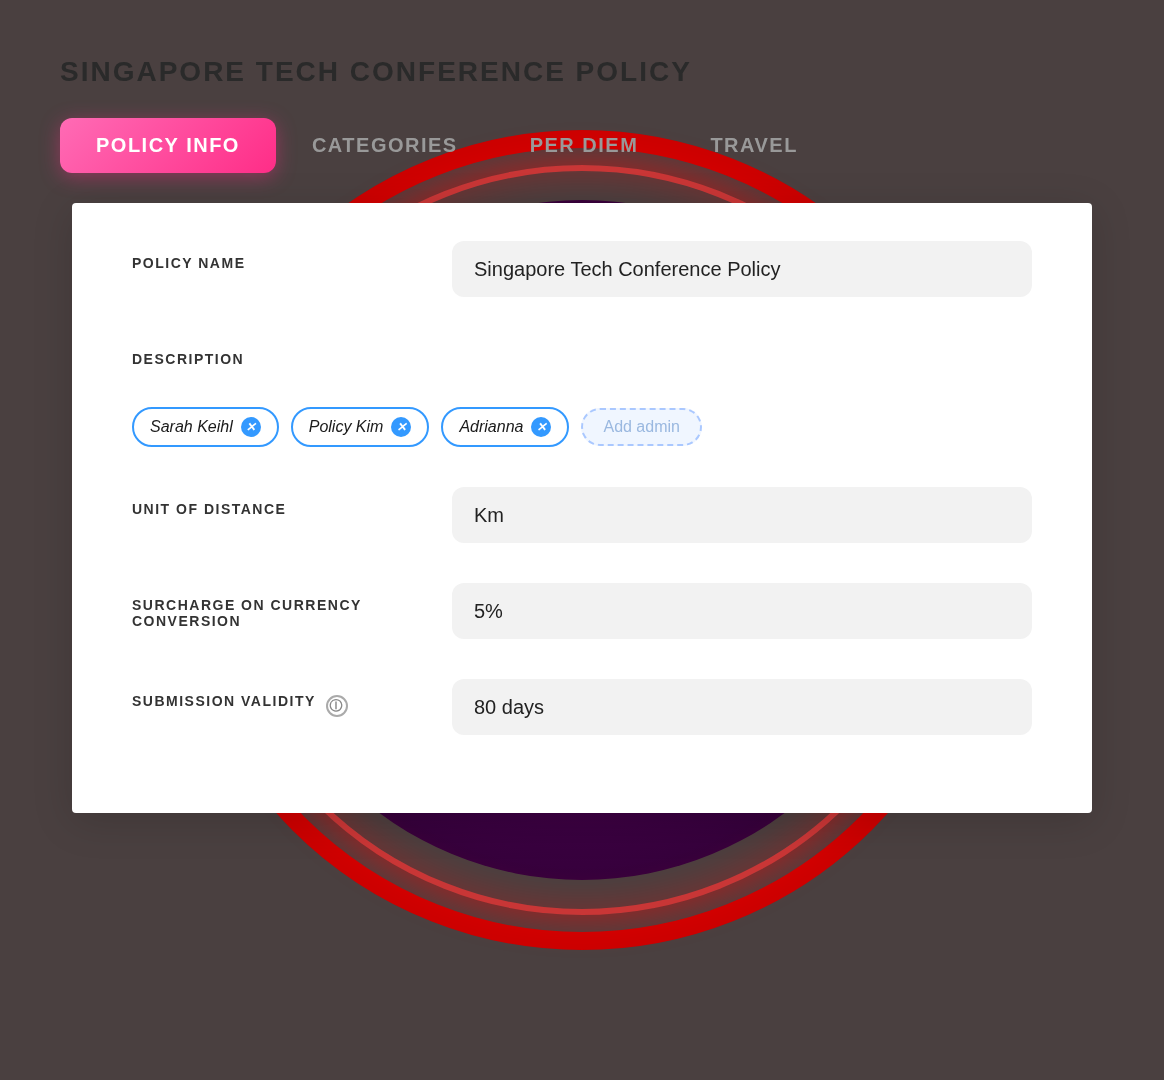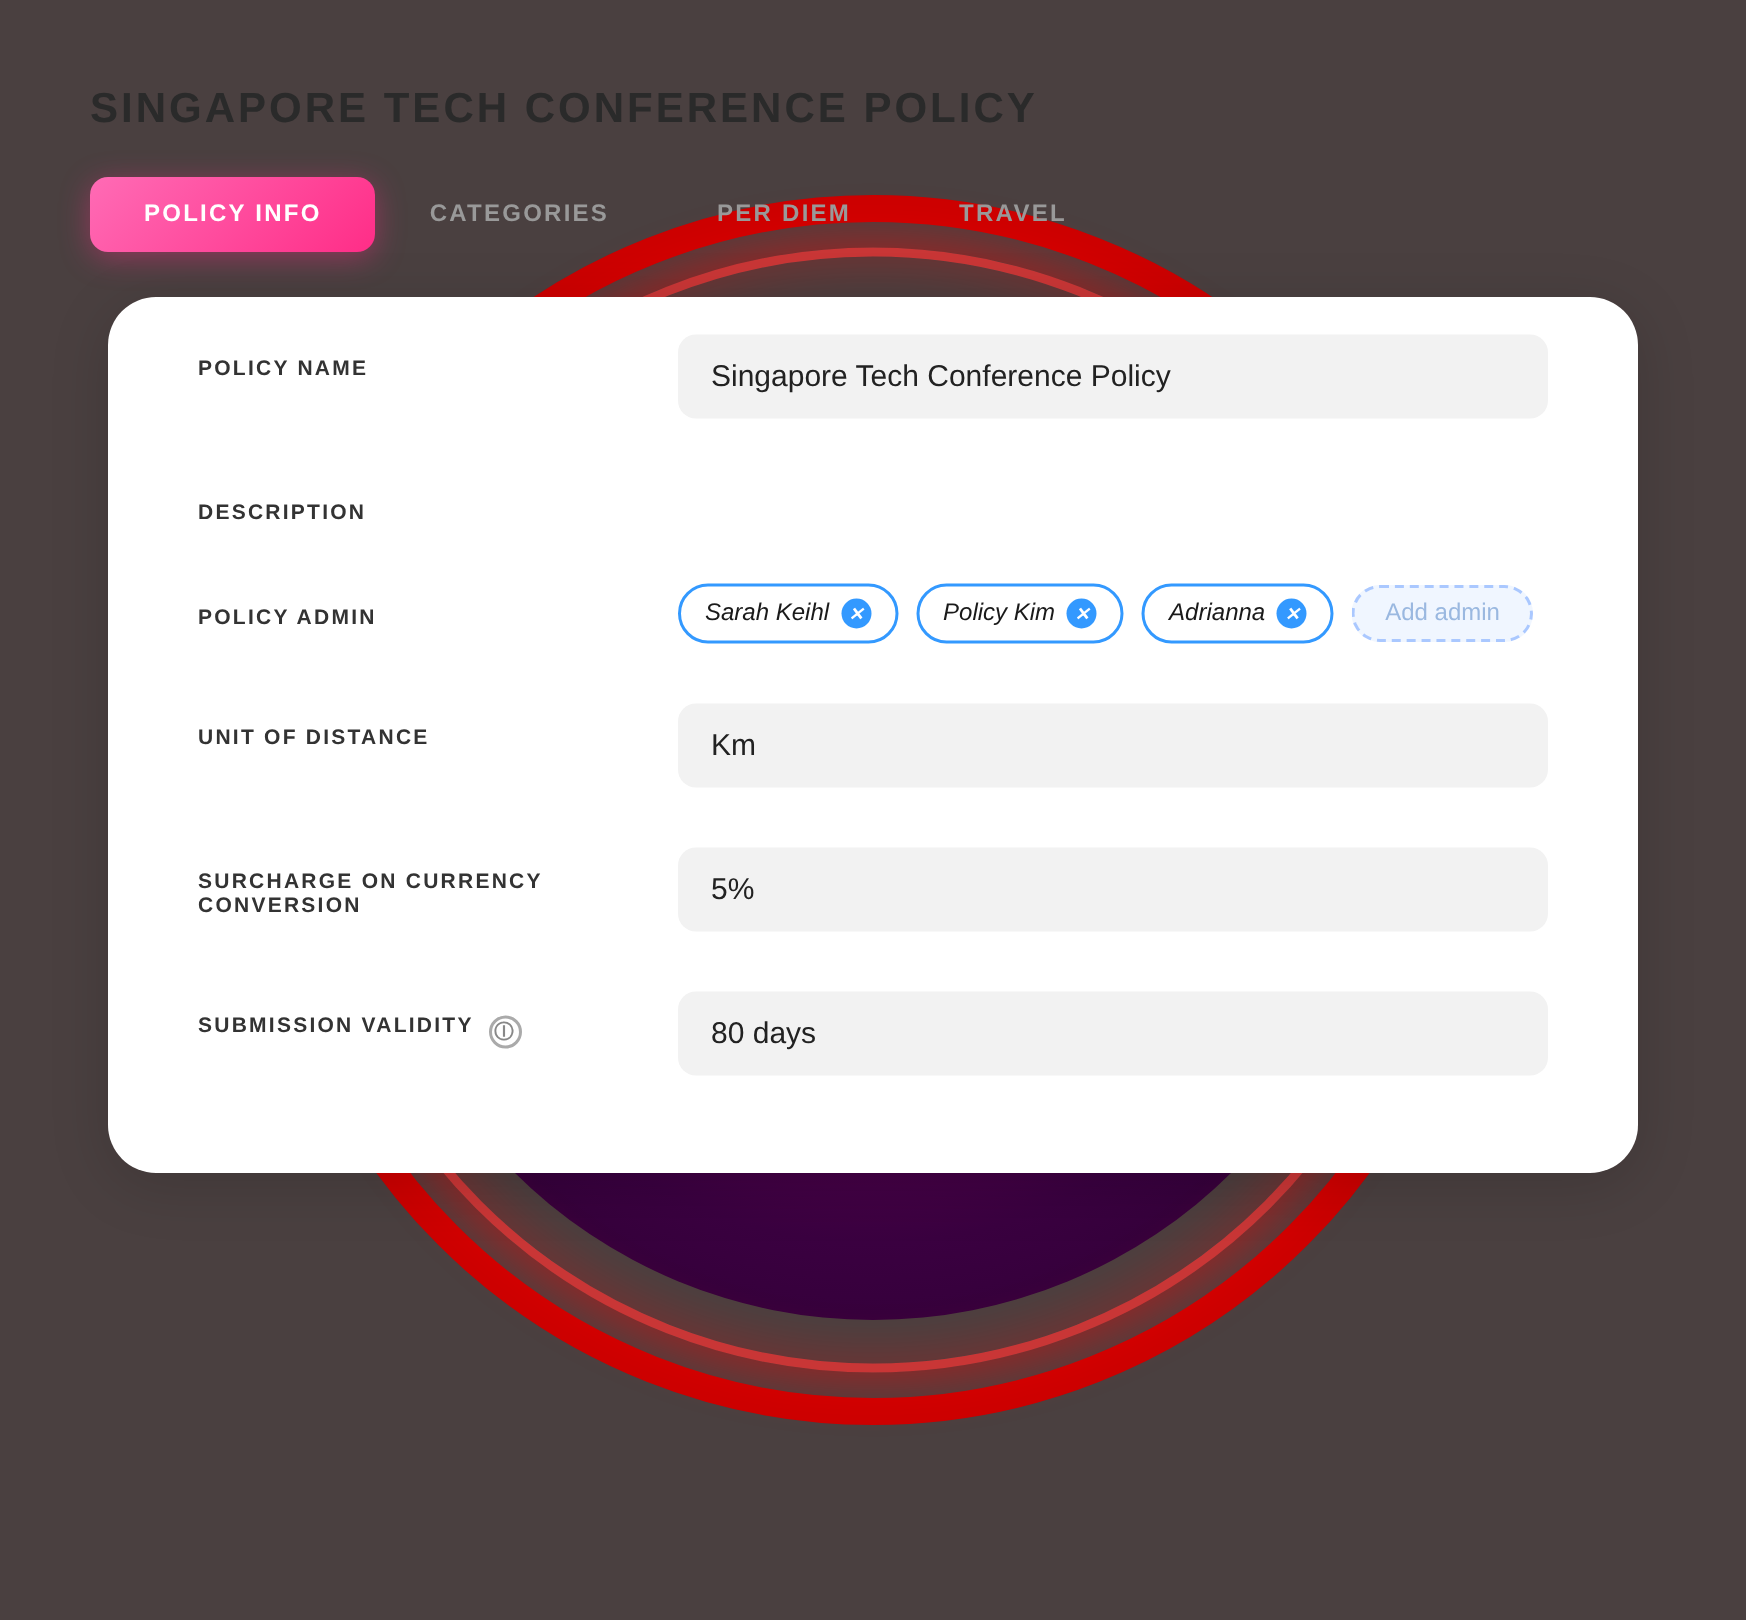--- a/index.html
+++ b/index.html
@@ -75,42 +75,42 @@
     
     .tabs-row {
       display: flex;
       align-items: center;
       gap: 0;
       margin-bottom: 30px;
     }
 
     .tab {
       padding: 16px 36px;
-      font-size: 16px;
+      font-size: 20px;
       font-weight: 700;
       letter-spacing: 1.5px;
       text-transform: uppercase;
       cursor: pointer;
       border-radius: 12px;
       border: none;
       background: transparent;
       color: #999;
     }
 
     .tab.active {
       background: linear-gradient(135deg, #ff6bb5, #ff2d87);
       color: #fff;
       box-shadow: 0 4px 20px rgba(255, 45, 135, 0.4);
     }
 
     
     .card {
       background: #fff;
-      border-radius: 32px;
-      padding: 25px 60px;
+      border-radius: 4px;
+      padding: 38px 60px;
       box-shadow: 0 8px 40px rgba(0,0,0,0.15);
       max-width: 1020px;
       margin: 0 auto;
     }
 
     
     .form-row {
       display: flex;
       align-items: flex-start;
       margin-bottom: 40px;
@@ -230,21 +230,20 @@
     <div class="form-row">
       <div class="form-label">POLICY NAME</div>
       <div class="form-value">Singapore Tech Conference Policy</div>
     </div>
 
     <div class="form-row">
       <div class="form-label">DESCRIPTION</div>
     </div>
 
     <div class="form-row">
-      <div class="form-label">POLICY ADMIN</div>
       <div class="admin-area">
 
         <div class="admin-tag">
           <span>Sarah Keihl</span>
           <span class="remove-icon">✕</span>
         </div>
 
         <div class="admin-tag">
           <span>Policy Kim</span>
           <span class="remove-icon">✕</span>

